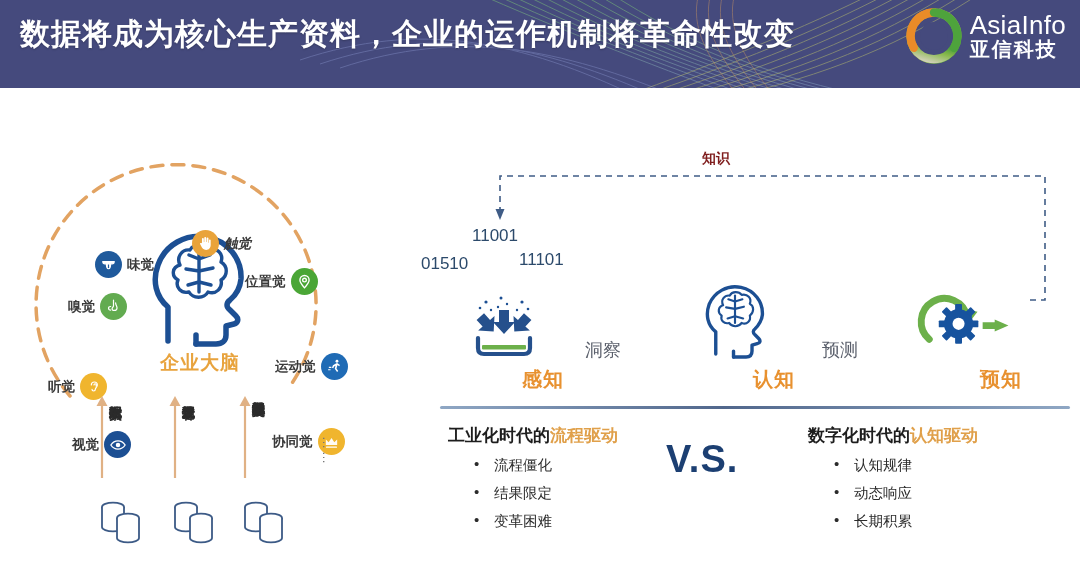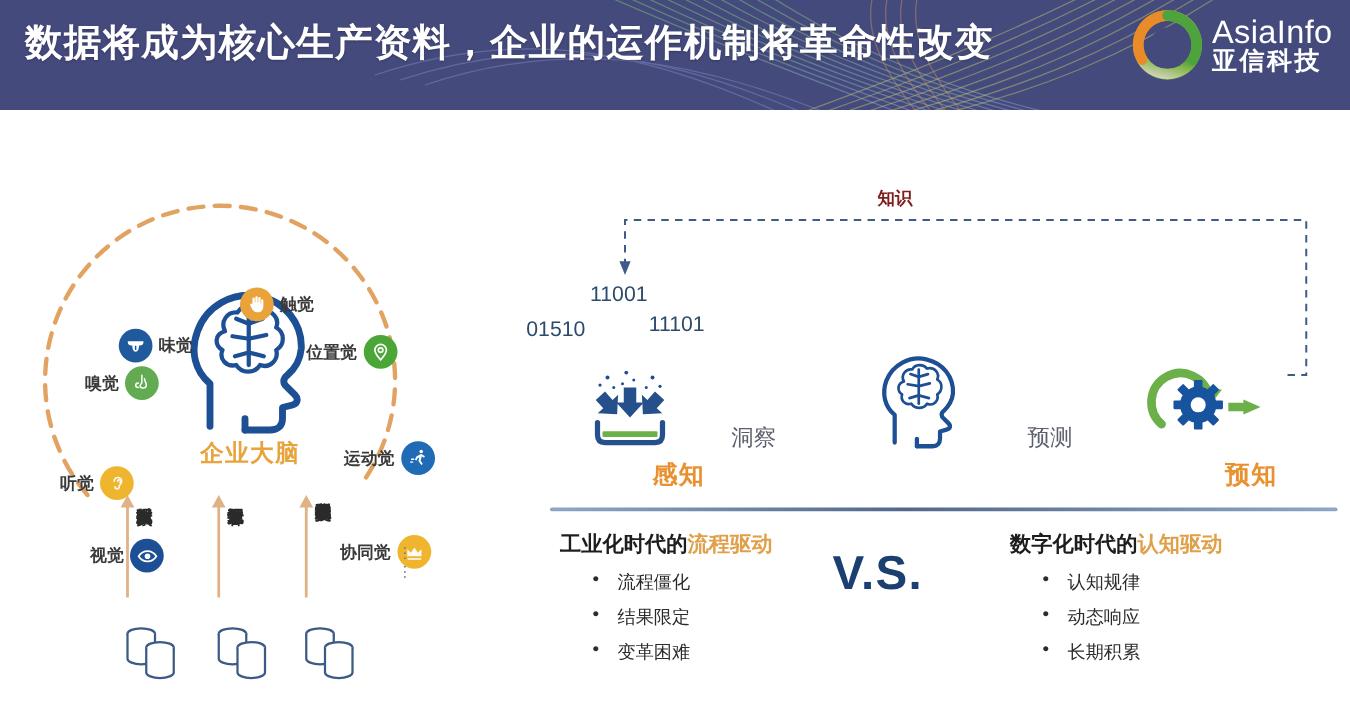--- a/index.html
+++ b/index.html
@@ -188,30 +188,30 @@
                    C83,65 76,72 68,69 C64,76 53,76 49,69 C41,71 35,64 38,57 C31,53 32,44 40,42Z"></path>
           <path d="M59,27 L59,69"></path>
           <path d="M59,36 L49,32 M59,36 L70,32"></path>
           <path d="M59,48 L46,46 M59,48 L73,45"></path>
           <path d="M59,59 L48,62 M59,59 L71,62"></path>
         </g>
       </svg>
     </div>
     <div class="brain-label">企业大脑</div>
 
-    <div class="sense" style="left:192px; top:142px;">
+    <div class="sense" style="left:192px; top:142px;font-style:italic;">
       <span class="sense-ico" style="background:#e9a33a;">
         <svg width="17" height="17" viewBox="0 0 24 24" fill="#fff">
           <path d="M7 11V5.5a1.3 1.3 0 0 1 2.6 0V10h.7V4a1.3 1.3 0 0 1 2.6 0v6h.7V5a1.3 1.3 0 0 1 2.6 0v6h.7V7.5a1.2 1.2 0 0 1 2.4 0V14c0 4-2.6 7-6.4 7C9.2 21 7 18.6 6 16l-1.6-3.4c-.5-1 .8-2 1.6-1.1L7 11z"></path>
         </svg>
       </span>
       <span class="sense-txt">触觉</span>
     </div>
 
-    <div class="sense" style="left:95px; top:163px;margin-top:12px;">
+    <div class="sense" style="left:95px; top:163px;">
       <span class="sense-ico" style="background:#1f5a9c;">
         <svg width="17" height="17" viewBox="0 0 24 24" fill="none" stroke="#fff" stroke-width="1.7">
           <path d="M4 8 h16 a0 0 0 0 1 0 0 c0 2-1 3-3 3 H7 c-2 0-3-1-3-3z" fill="#fff"></path>
           <path d="M9 11 h6 c0 4-1 7-3 7s-3-3-3-7z" fill="#fff"></path>
           <path d="M12 12 v5" stroke="#1f5a9c"></path>
         </svg>
       </span>
       <span class="sense-txt">味觉</span>
     </div>
 
@@ -382,20 +382,21 @@
           <g fill="none" stroke="#1c4f93" stroke-width="2.9" stroke-linecap="round" stroke-linejoin="round">
             <path d="M34,34 C30,27 36,20 43,21 C46,15 55,15 59,20 C67,18 73,25 70,32 C76,35 76,44 70,48
                      C72,55 66,61 59,58 C55,64 46,64 42,58 C35,60 30,54 32,48 C26,44 27,36 34,34Z"></path>
             <path d="M50,21 L50,58"></path>
             <path d="M50,29 L41,26 M50,29 L60,26"></path>
             <path d="M50,39 L38,37 M50,39 L62,36"></path>
             <path d="M50,49 L40,52 M50,49 L61,52"></path>
           </g>
         </svg>
       </div>
+      <div class="stage-name">认知</div>
     </div>
 
     <div class="arrow-word" style="left:392px; top:250px;">预测</div>
 
     <div class="stage" style="left:472px; top:186px;">
       <div class="stage-ico">
         <svg width="100" height="74" viewBox="0 0 116 86">
           <path d="M20 62 A27 27 0 1 1 64 36" fill="none" stroke="#6cb04a" stroke-width="8" stroke-linecap="round"></path>
           <path d="M76 30 L58 26 L66 43 Z" fill="#6cb04a"></path>
           <g fill="#17539e">

